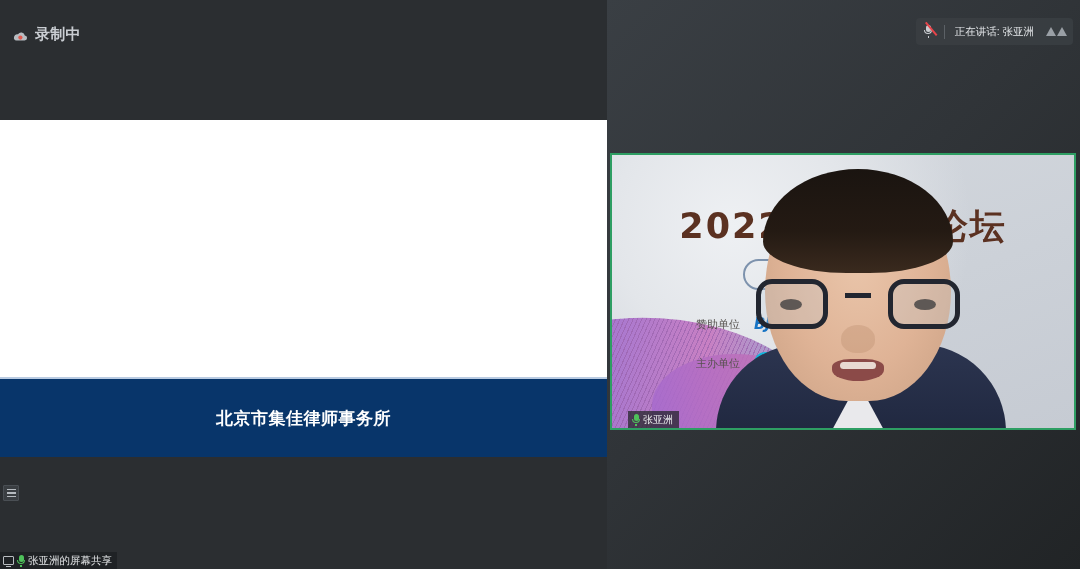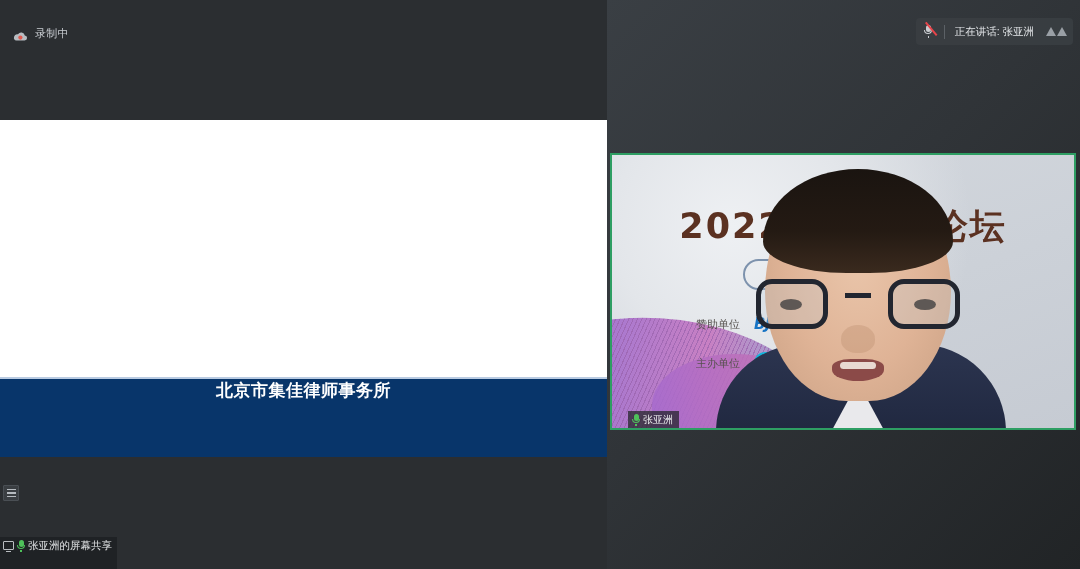--- a/index.html
+++ b/index.html
@@ -35,23 +35,24 @@
     align-items: center;
     gap: 7px;
     height: 16px;
   }
   .rec-icon {
     width: 15px; height: 11px;
     position: relative;
   }
   .rec-label {
     color: #c9cdd2;
-    font-size: 11px;
+    font-size: 15px;
     line-height: 11px;
     letter-spacing: .3px;
+    font-weight: bold;
   }
 
   
   .slide {
     position: absolute;
     left: 0; top: 120px;
     width: 607px; height: 337px;
     background: #ffffff;
     overflow: hidden;
   }
@@ -116,21 +117,21 @@
     position: absolute;
     left: 0; right: 0;
     top: 257px;
     height: 80px;
     background: #08356a;
     border-top: 2px solid #b9cbe2;
     box-sizing: border-box;
     color: #ffffff;
     text-align: center;
     display: flex;
-    flex-direction: row;
+    flex-direction: column;
     justify-content: center;
     gap: 6px;
   }
   .band-line1 {
     font-size: 17px;
     font-weight: bold;
     letter-spacing: .5px;
     font-family: "DejaVu Sans", "Liberation Sans", sans-serif;
   }
   .band-line2 {
@@ -158,21 +159,21 @@
     width: 9px; height: 1.5px;
     background: #b6bbc0;
   }
   .share-footer {
     position: absolute;
     left: 0; bottom: 0;
     height: 17px;
     display: flex;
     align-items: center;
     gap: 3px;
-    padding: 0 5px 15px 3px;
+    padding: 0 5px 0 3px;
     background: #1f2225;
   }
   .share-footer .scr-icon {
     width: 11px; height: 9px;
     border: 1.3px solid #b9bdc1;
     box-sizing: border-box;
     border-radius: 1px;
     position: relative;
   }
   .share-footer .scr-icon::after {

